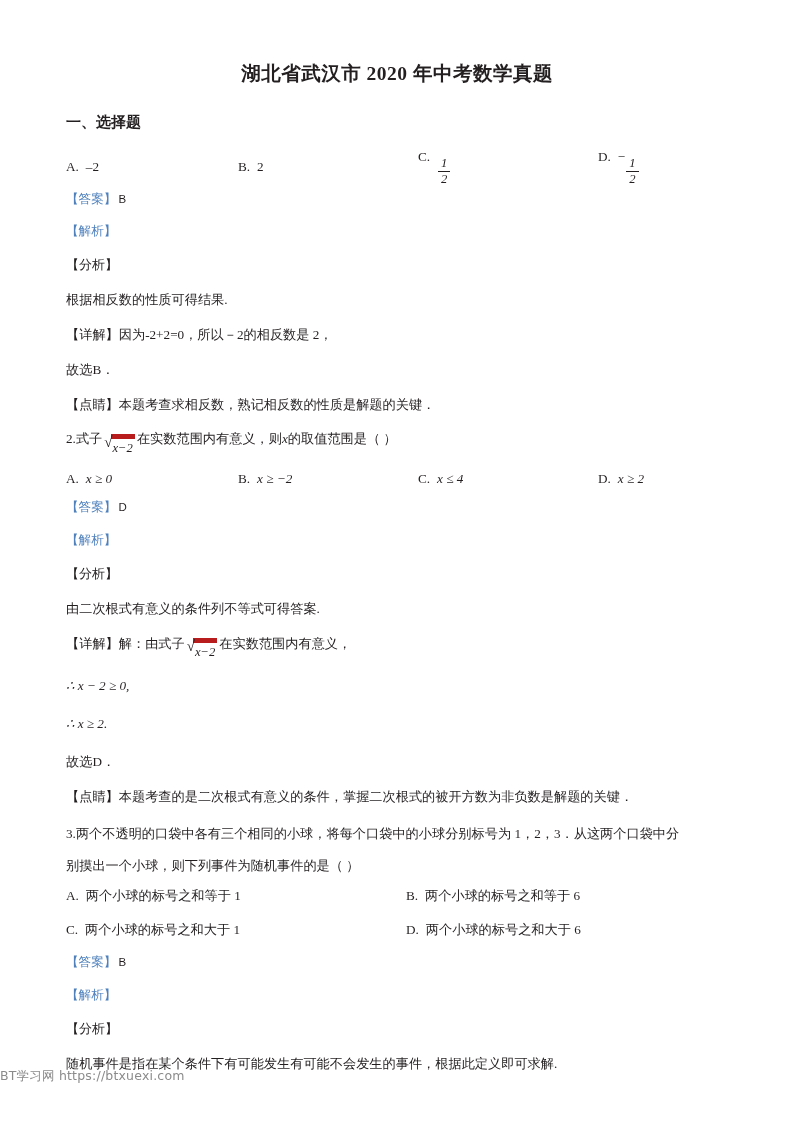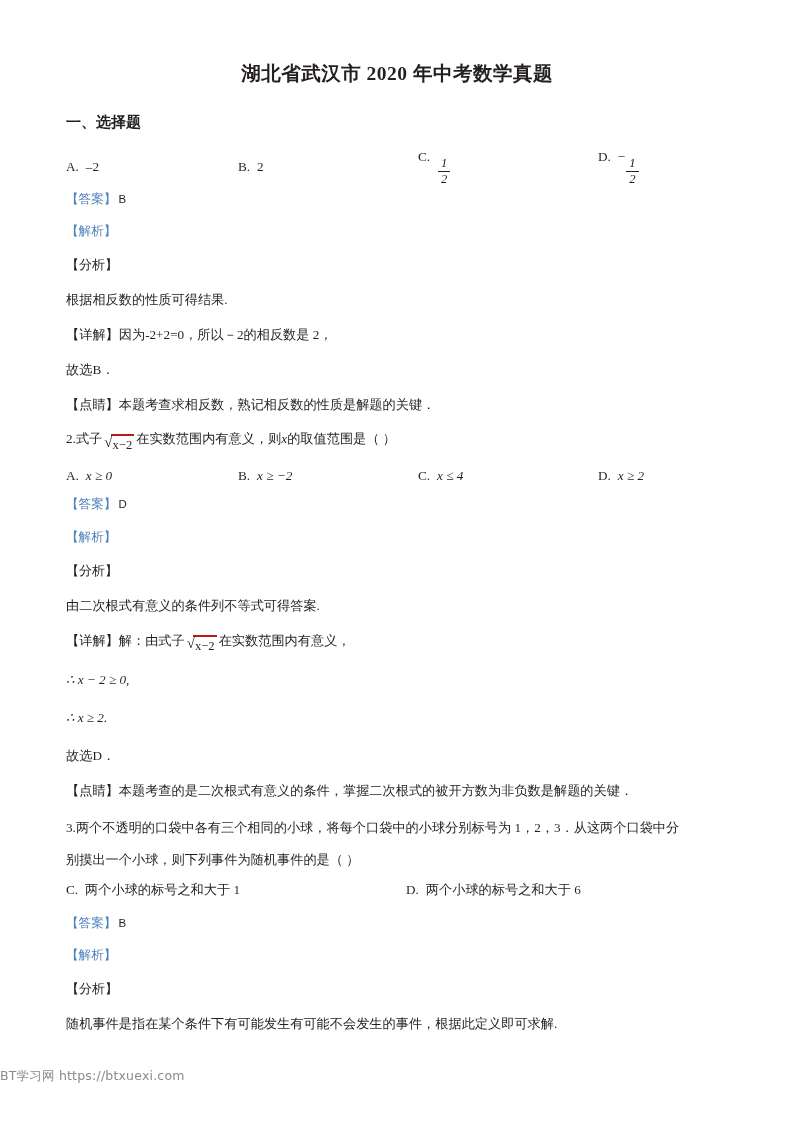--- a/index.html
+++ b/index.html
@@ -147,22 +147,23 @@
     margin: 0 2px;
     font-size: 12.6px;
   }
   .radical .sign {
     font-size: 15px;
     line-height: 1;
     margin-right: -2px;
     transform: translateY(1px);
   }
   .radical .radicand {
-    border-top: 2px solid #b91c1c;
+    border-top: 5px solid #b91c1c;
     padding: 1px 2px 0 2px;
+    font-style: italic;
     line-height: 1.35;
   }
   .footer {
     position: absolute;
     left: 0;
     top: 1068px;
     width: 793px;
     font-size: 12.5px;
     color: #8b8b8b;
     font-family: "DejaVu Sans", sans-serif;
@@ -268,20 +269,28 @@
 
     <div class="body-line">
       <span>【点睛】</span><span>本题考查的是二次根式有意义的条件，掌握二次根式的被开方数为非负数是解题的关键．</span>
     </div>
 
     <div class="q-stem">
       <span>3.</span><span>两个不透明的口袋中各有三个相同的小球，将每个口袋中的小球分别标号为 1，2，3．从这两个口袋中分</span>
     </div>
     <div class="q-stem">别摸出一个小球，则下列事件为随机事件的是（     ）</div>
 
+    <div class="opts-2col">
+      <div class="opt-half">
+        <span class="opt-label">A.</span><span>两个小球的标号之和等于 1</span>
+      </div>
+      <div class="opt-half">
+        <span class="opt-label">B.</span><span>两个小球的标号之和等于 6</span>
+      </div>
+    </div>
 
     <div class="opts-2col">
       <div class="opt-half">
         <span class="opt-label">C.</span><span>两个小球的标号之和大于 1</span>
       </div>
       <div class="opt-half">
         <span class="opt-label">D.</span><span>两个小球的标号之和大于 6</span>
       </div>
     </div>
 

